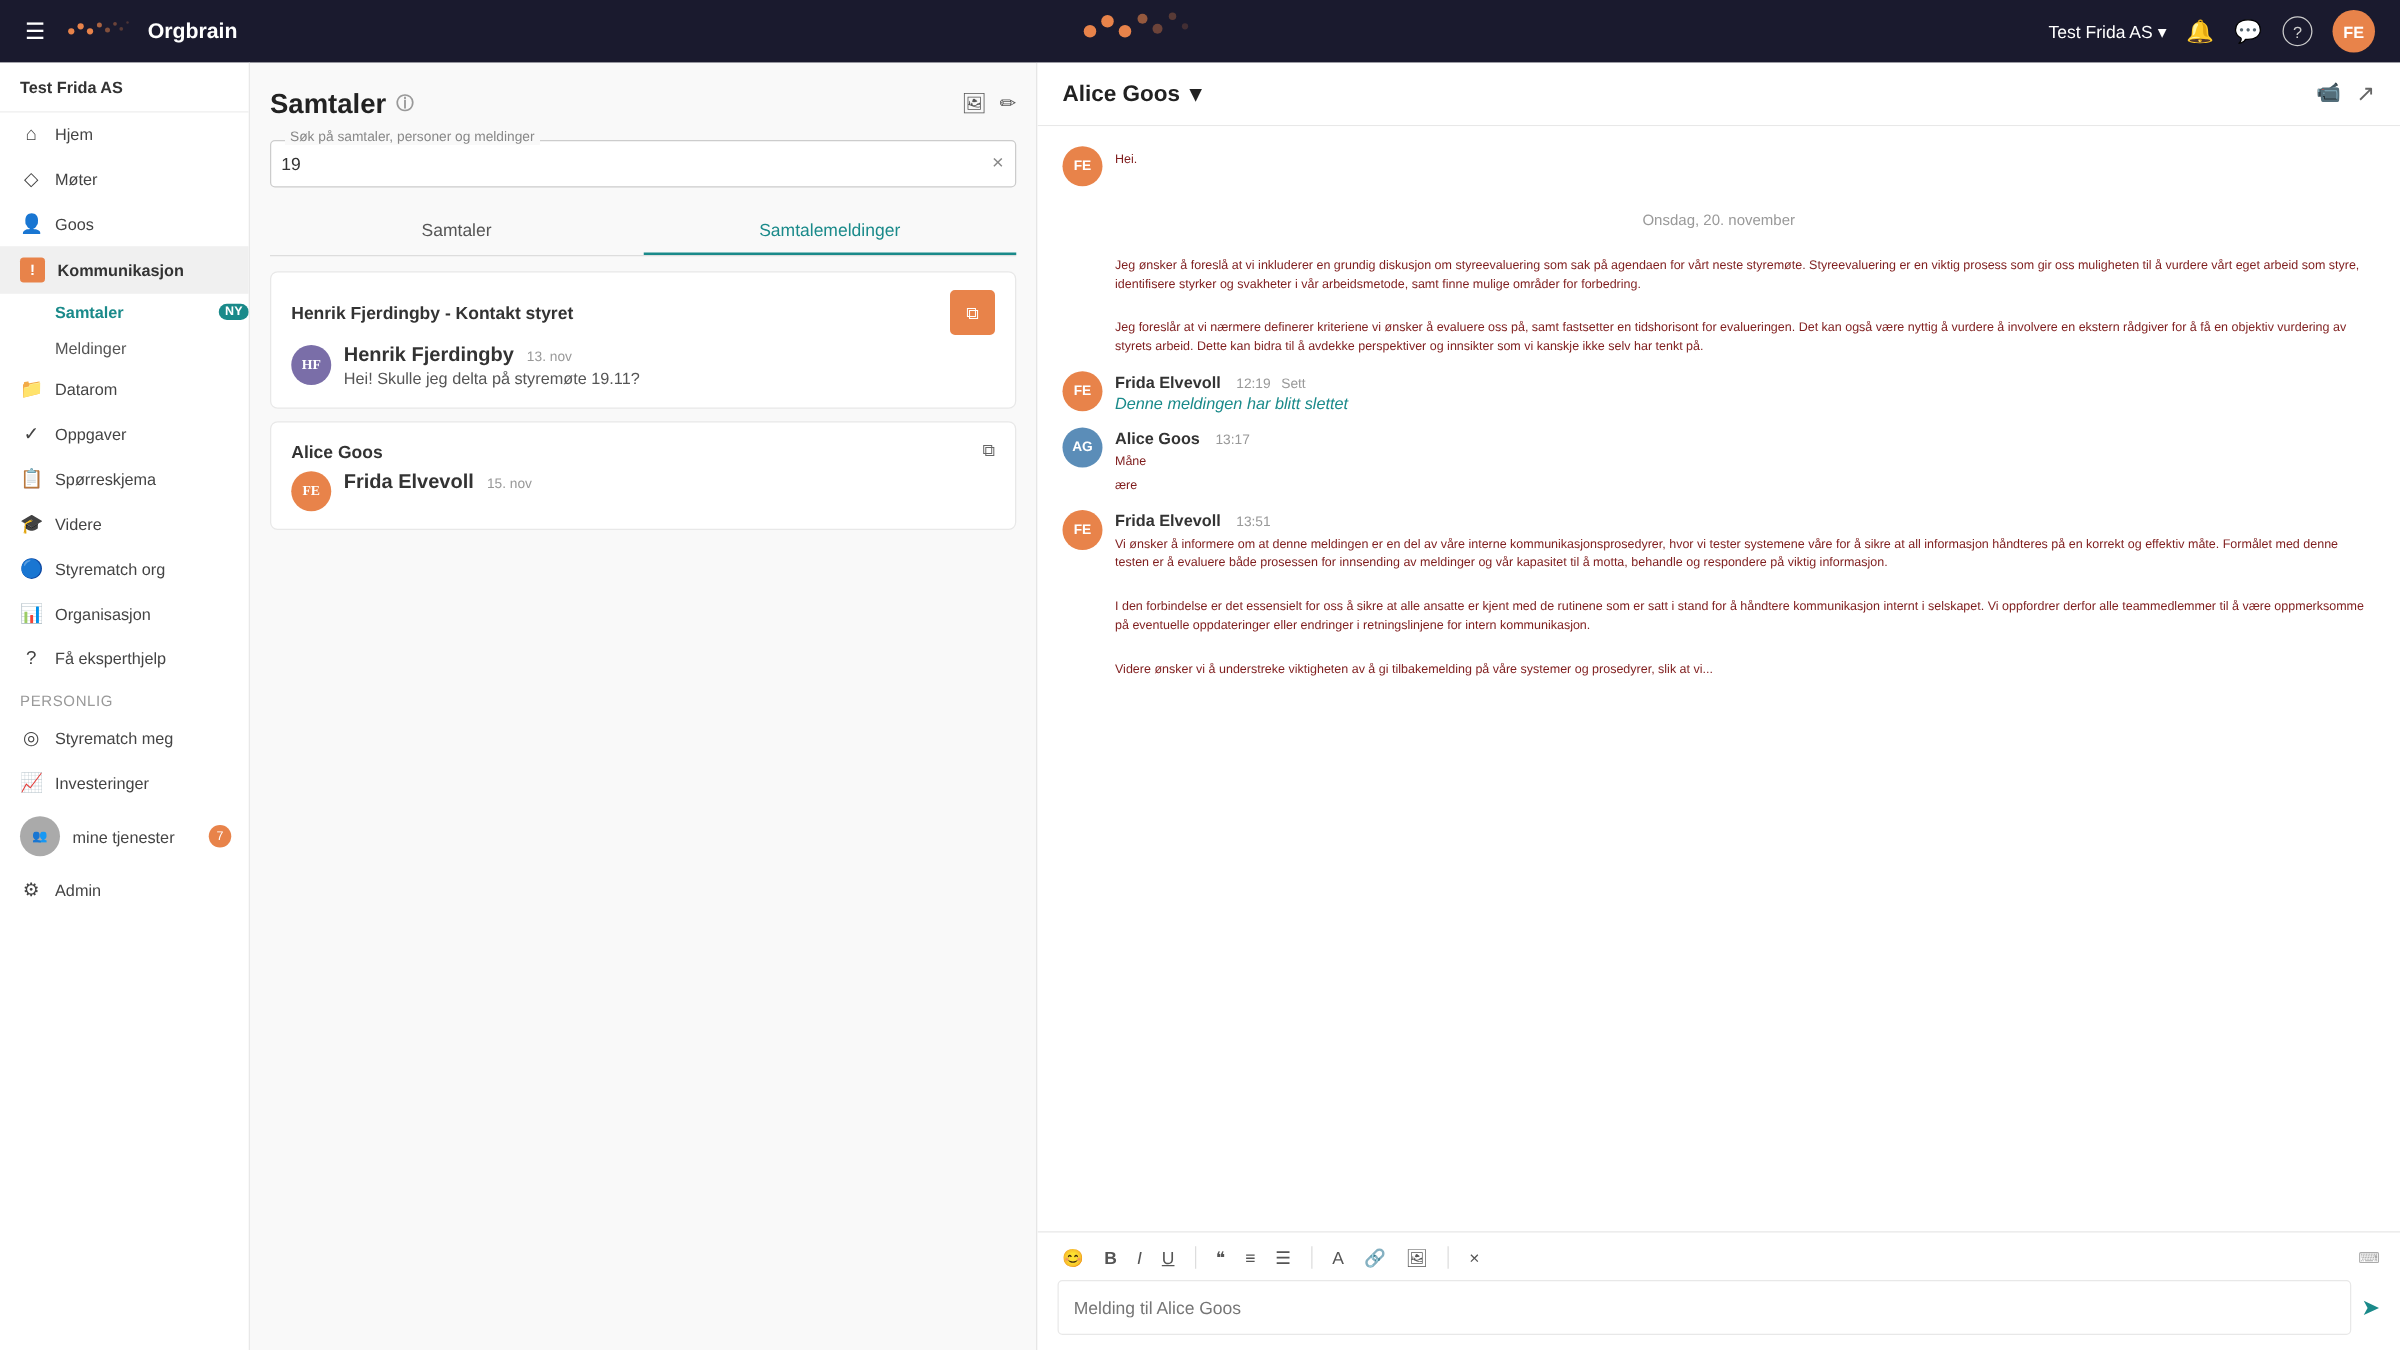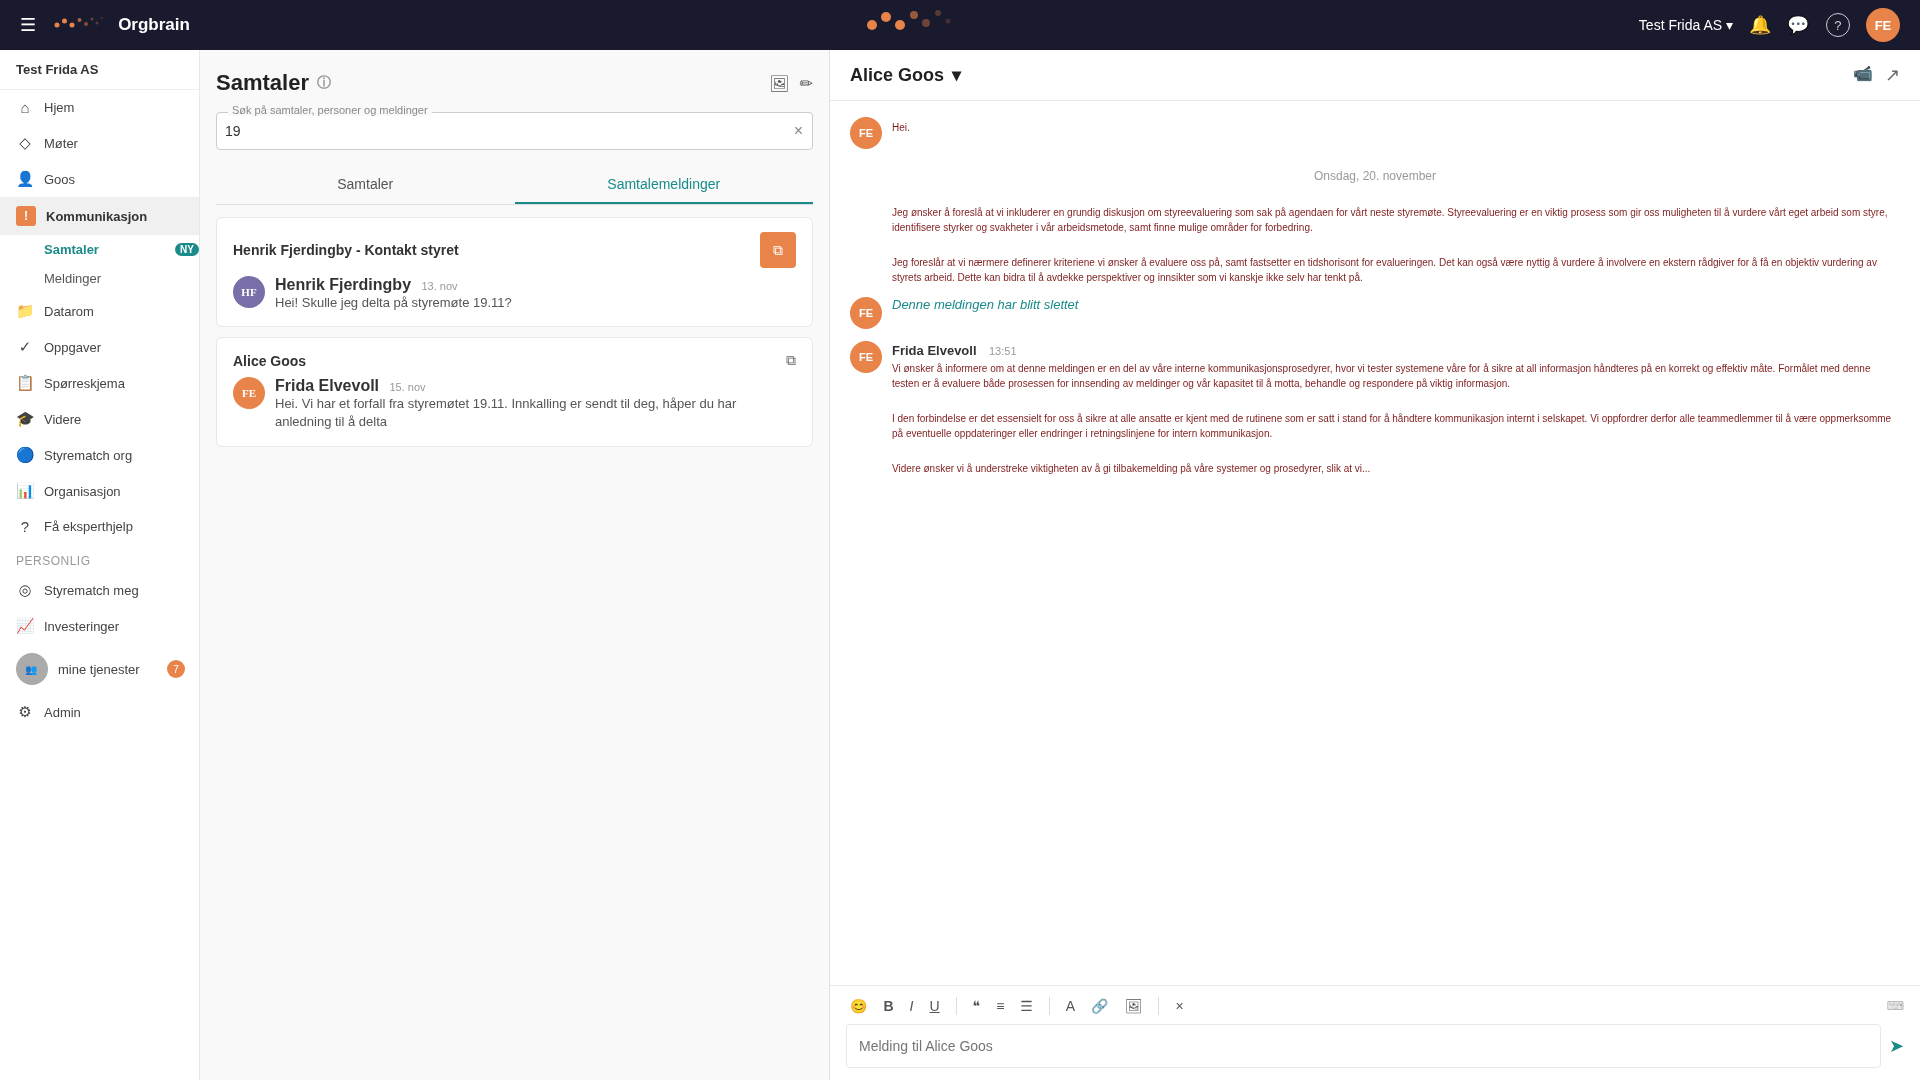--- a/index.html
+++ b/index.html
@@ -304,21 +304,20 @@
       <div class="conv-item">
         <div class="conv-item-header">
           <span class="conv-title">Alice Goos</span>
           <span class="conv-link-icon">⧉</span>
         </div>
         <div class="conv-message">
           <div class="conv-avatar avatar-fe">FE</div>
           <div>
             <span class="conv-name">Frida Elvevoll</span>
             <span class="conv-date">15. nov</span>
-            <div class="conv-text">Hei. Vi har et forfall fra styremøtet 19.11. Innkalling er sendt til deg, håper du har anledning til å delta</div>
           </div>
         </div>
       </div>
     </div>
 
     <div class="chat-panel">
       <div class="chat-header">
         <div class="chat-contact">
           <span>Alice Goos</span>
           <span>▾</span>
@@ -342,24 +341,40 @@
 
         <div style="padding-left:42px;">
           <div class="msg-text">Jeg ønsker å foreslå at vi inkluderer en grundig diskusjon om styreevaluering som sak på agendaen for vårt neste styremøte. Styreevaluering er en viktig prosess som gir oss muligheten til å vurdere vårt eget arbeid som styre, identifisere styrker og svakheter i vår arbeidsmetode, samt finne mulige områder for forbedring.</div>
           <br>
           <div class="msg-text">Jeg foreslår at vi nærmere definerer kriteriene vi ønsker å evaluere oss på, samt fastsetter en tidshorisont for evalueringen. Det kan også være nyttig å vurdere å involvere en ekstern rådgiver for å få en objektiv vurdering av styrets arbeid. Dette kan bidra til å avdekke perspektiver og innsikter som vi kanskje ikke selv har tenkt på.</div>
         </div>
 
         <div class="msg-row">
           <div class="msg-avatar avatar-fe">FE</div>
           <div class="msg-content">
+            <div>
+              <span class="msg-sender">Frida Elvevoll</span>
+              <span class="msg-time">12:19</span>
+              <span class="msg-status">Sett</span>
+            </div>
             <div class="msg-deleted">Denne meldingen har blitt slettet</div>
           </div>
         </div>
 
+        <div class="msg-row">
+          <div class="msg-avatar avatar-ag">AG</div>
+          <div class="msg-content">
+            <div>
+              <span class="msg-sender">Alice Goos</span>
+              <span class="msg-time">13:17</span>
+            </div>
+            <div class="msg-text">Måne</div>
+            <div class="msg-text" style="margin-top:4px;">ære</div>
+          </div>
+        </div>
 
         <div class="msg-row">
           <div class="msg-avatar avatar-fe">FE</div>
           <div class="msg-content">
             <div>
               <span class="msg-sender">Frida Elvevoll</span>
               <span class="msg-time">13:51</span>
             </div>
             <div class="msg-text">Vi ønsker å informere om at denne meldingen er en del av våre interne kommunikasjonsprosedyrer, hvor vi tester systemene våre for å sikre at all informasjon håndteres på en korrekt og effektiv måte. Formålet med denne testen er å evaluere både prosessen for innsending av meldinger og vår kapasitet til å motta, behandle og respondere på viktig informasjon.</div>
             <br>

